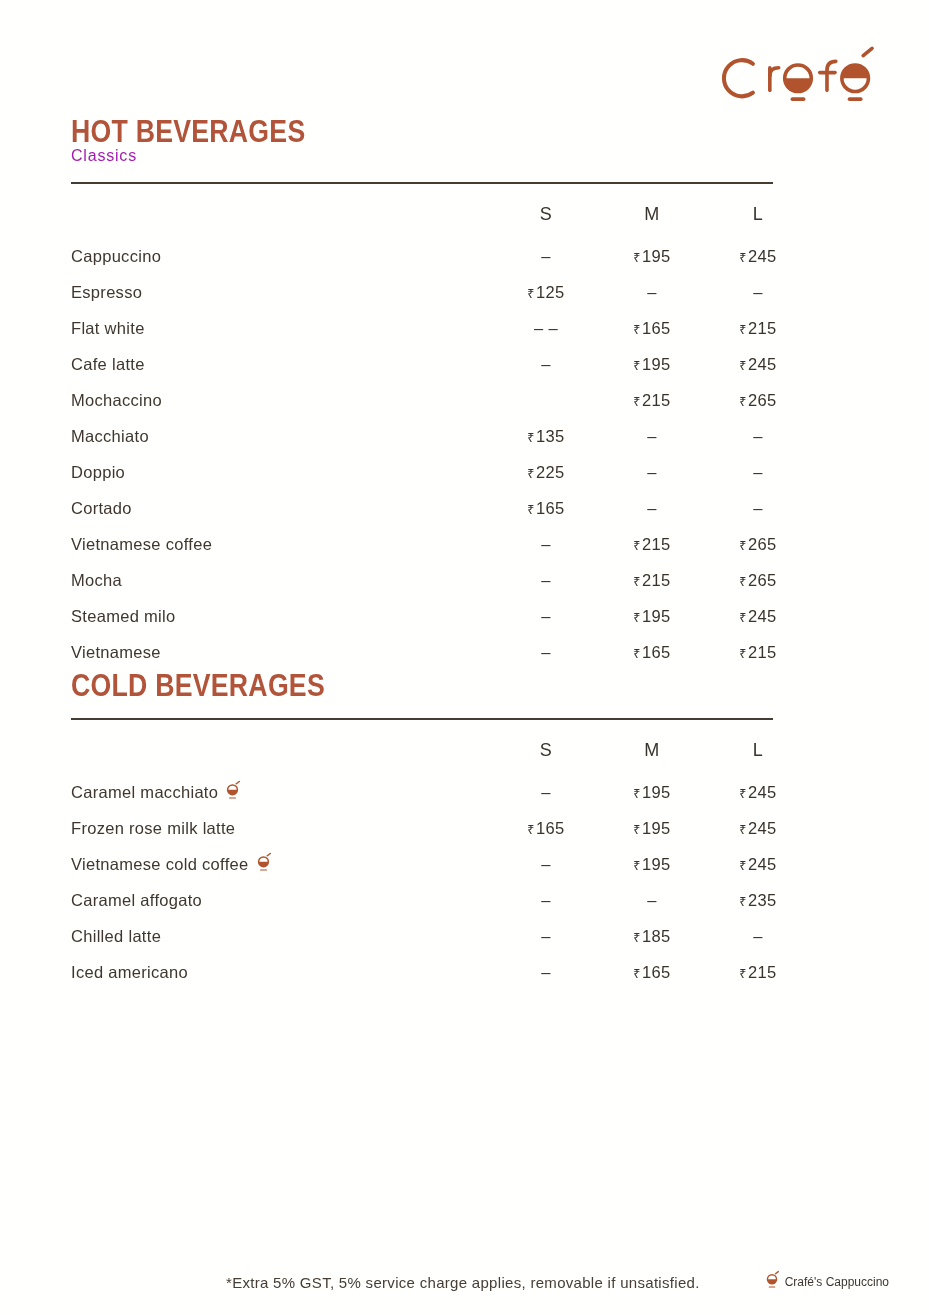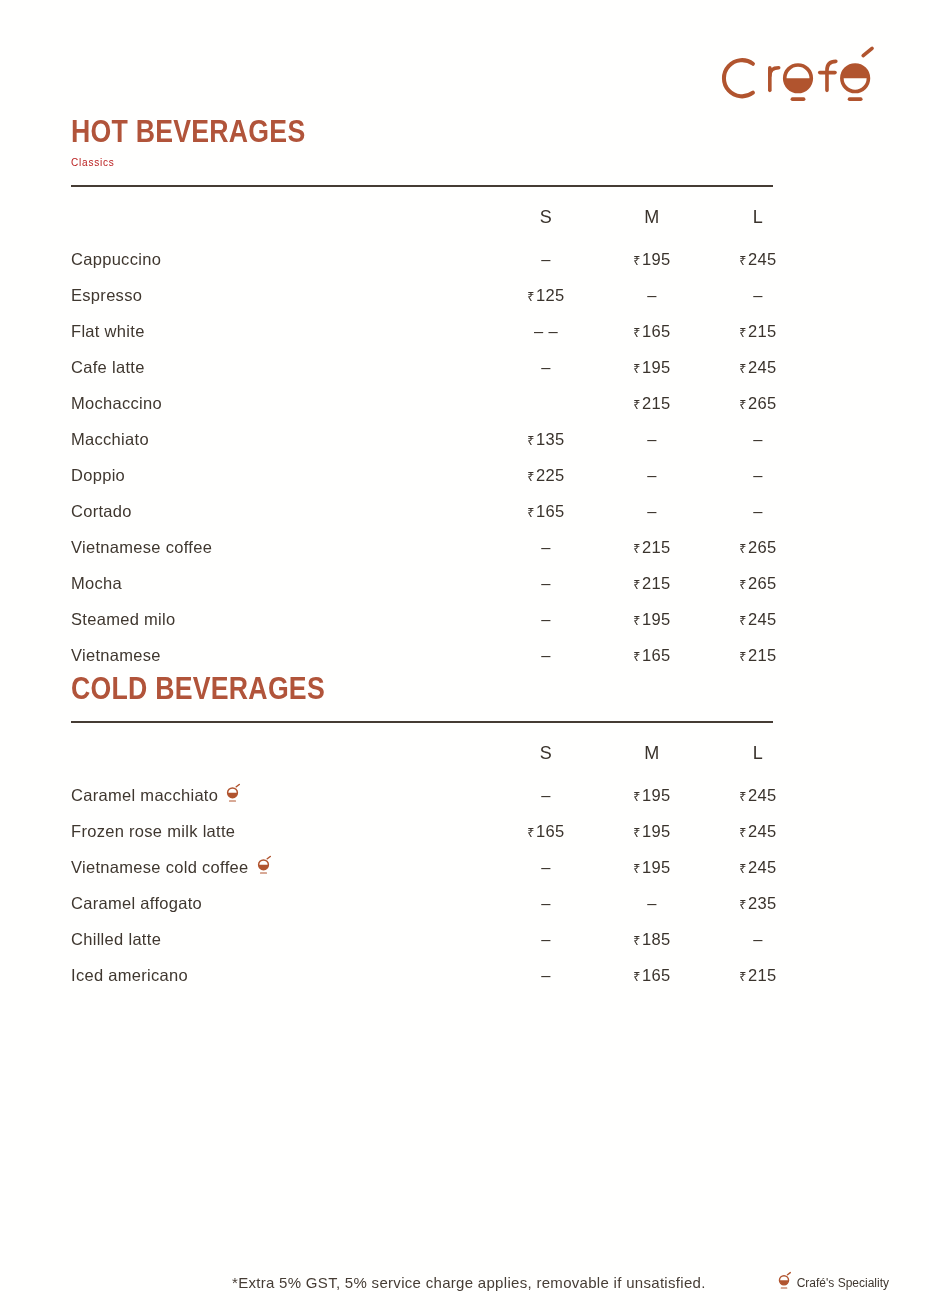--- a/index.html
+++ b/index.html
@@ -39,24 +39,23 @@
     font-size: 31px;
     font-weight: 700;
     letter-spacing: 0.3px;
     color: #b1543a;
     transform: scaleX(0.86);
     transform-origin: left center;
     white-space: nowrap;
     line-height: 1;
   }
   .section-subtitle {
-    margin-top: 10px;
-    font-size: 10px;
+    font-size: 16px;
     letter-spacing: 0.8px;
-    color: #b91c1c;
+    color: #a21caf;
   }
   .section-divider {
     border: none;
     border-top: 2px solid #453c34;
     width: 702px;
     margin-top: 17px;
   }
   .grid {
     display: grid;
     grid-template-columns: 1fr 90px 90px 90px;
@@ -90,21 +89,21 @@
   }
   .rupee { font-size: 12.5px; margin-right: 1px; }
   .spec-icon { width: 15px; height: 21px; display: inline-block; flex: none; margin-top: -4px; }
   
   footer {
     position: absolute;
     left: 71px;
     right: 40px;
     bottom: 24px;
     display: flex;
-    align-items: center;
+    align-items: flex-start;
   }
   .footer-note {
     flex: 1;
     text-align: center;
     font-size: 15px;
     letter-spacing: 0.3px;
     color: #463d35;
     padding-left: 90px;
   }
   .speciality-legend {
@@ -299,16 +298,16 @@
 
   <footer>
     <div class="footer-note">*Extra 5% GST, 5% service charge applies, removable if unsatisfied.</div>
     <div class="speciality-legend">
       <svg class="spec-icon" viewBox="0 0 20 28" fill="none" stroke="#b1542e" stroke-width="2" stroke-linecap="round">
         <circle cx="10" cy="13" r="6.5"></circle>
         <path d="M3.5,13 A6.5,6.5 0 0 0 16.5,13 Z" fill="#b1542e" stroke="none"></path>
         <path d="M15,5 L19,2"></path>
         <path d="M6,24 L14,24" stroke-width="1.5"></path>
       </svg>
-      <span>Crafé's Speciality</span>
+      <span>Crafé's Cappuccino</span>
     </div>
   </footer>
 </div>
 
 </body></html>

